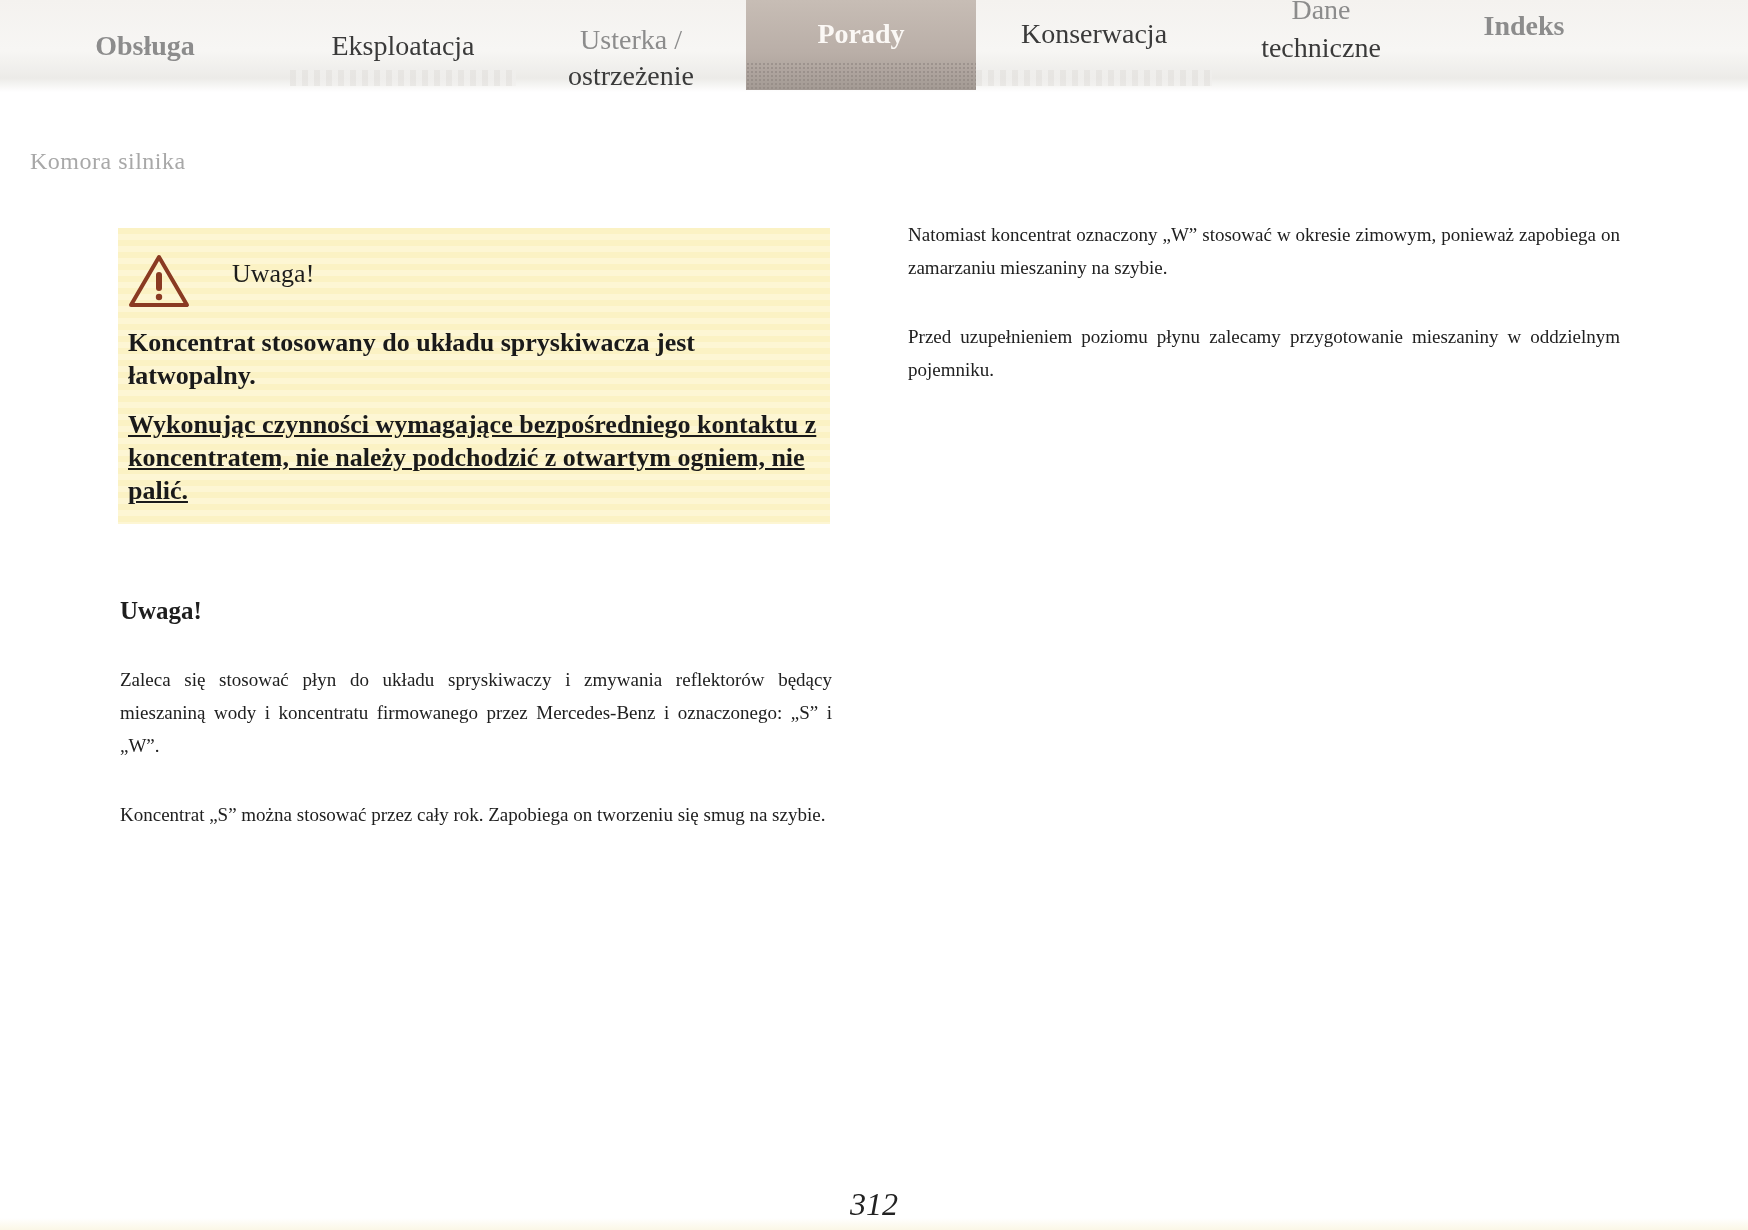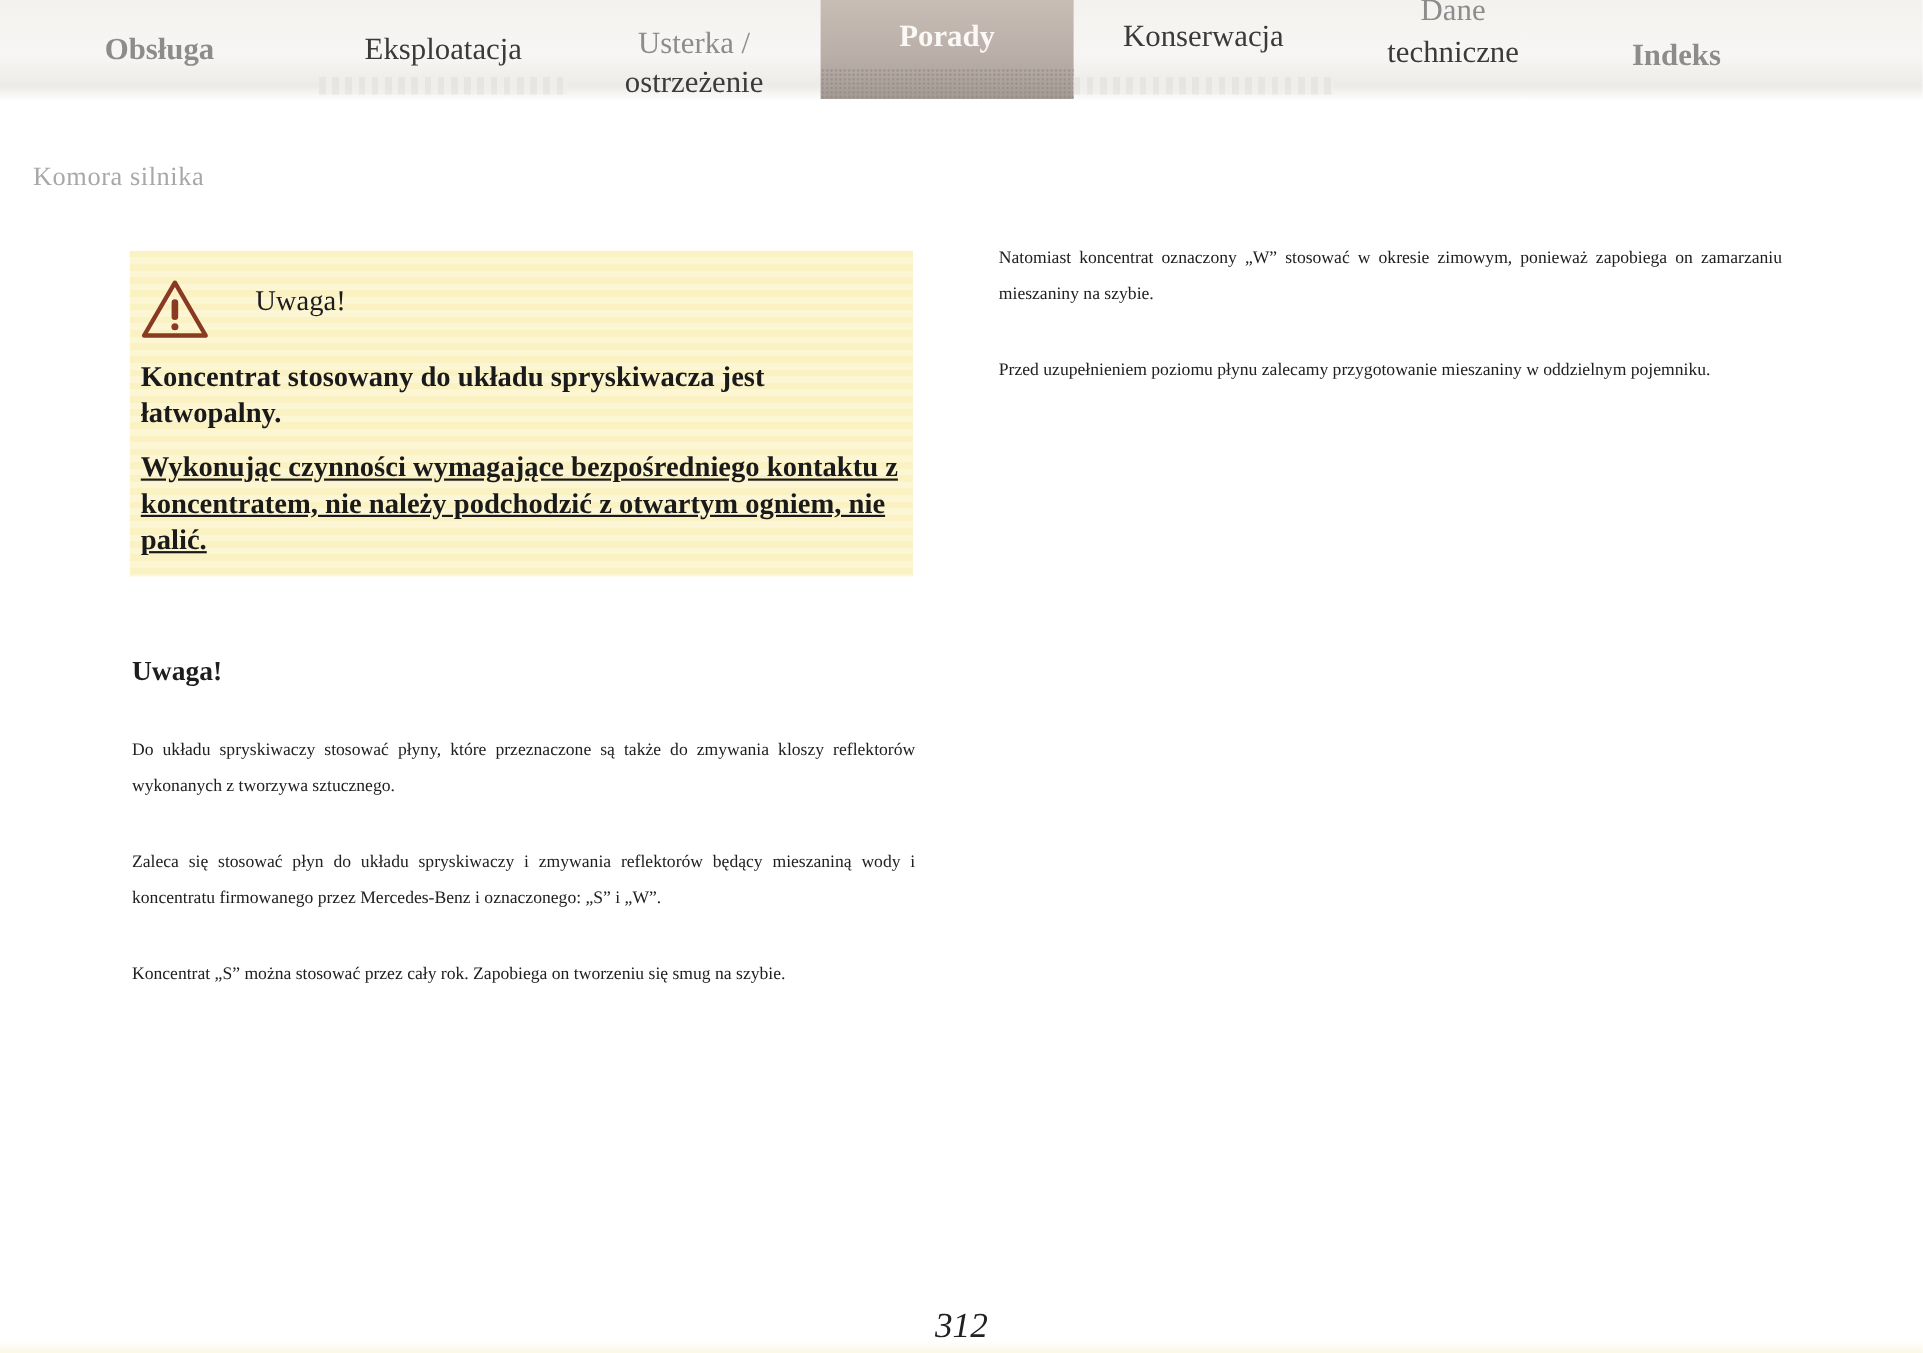--- a/index.html
+++ b/index.html
@@ -58,21 +58,21 @@
     .warning-text {
       font-size: 26px; font-weight: bold; line-height: 33px; color: #1a1a1a;
       margin: 14px 0 0 0;
     }
     .warning-text + .warning-text { margin-top: 16px; text-decoration: underline; }
     .col-left { position: absolute; left: 120px; top: 565px; width: 712px; }
     .col-right { position: absolute; left: 908px; top: 218px; width: 712px; }
     .h-bold { font-size: 25px; font-weight: bold; margin: 0; line-height: 32px; }
     .h-bold.second { margin-top: 30px; }
     .para {
-      font-size: 16px; line-height: 33px; margin: 36px 0 0 0;
+      font-size: 19px; line-height: 33px; margin: 36px 0 0 0;
       text-align: justify; color: #202020;
     }
     .col-right .para:first-child { margin-top: 0; }
     .para.first-left { margin-top: 38px; }
     .page-number {
       position: absolute; left: 0; width: 1748px; top: 1186px; text-align: center;
       font-size: 32px; color: #222; font-style: italic;
     }
     .footer-band {
       position: absolute; left: 0; bottom: 0; width: 1748px; height: 12px;
@@ -98,21 +98,21 @@
   <div class="tab active" style="width:230px; justify-content:flex-start; padding-top:18px; box-sizing:border-box;">
     <span class="line">Porady</span>
   </div>
   <div class="tab sep-bottom" style="width:236px; justify-content:flex-start; padding-top:18px; box-sizing:border-box;">
     <span class="line">Konserwacja</span>
   </div>
   <div class="tab" style="width:218px; justify-content:flex-start;">
     <span class="line" style="color:#8c8c8c; margin-top:-6px;">Dane</span>
     <span class="line" style="margin-top:6px;">techniczne</span>
   </div>
-  <div class="tab dim bold" style="width:188px; justify-content:center; padding-top:10px; box-sizing:border-box;">
+  <div class="tab dim bold" style="width:188px; justify-content:flex-start; padding-top:10px; box-sizing:border-box;">
     <span class="line">Indeks</span>
   </div>
 </nav>
 
 <div class="section-label">Komora silnika</div>
 
 <section class="warning-box">
   <div class="warning-head">
     <span class="warning-icon">
       <svg width="62" height="54" viewBox="0 0 62 54">
@@ -122,21 +122,20 @@
       </svg>
     </span>
     <span class="warning-title">Uwaga!</span>
   </div>
   <p class="warning-text">Koncentrat stosowany do układu spryskiwacza jest łatwopalny.</p>
   <p class="warning-text">Wykonując czynności wymagające bezpośredniego kontaktu z koncentratem, nie należy podchodzić z otwartym ogniem, nie palić.</p>
 </section>
 
 <section class="col-left">
   <h3 class="h-bold second">Uwaga!</h3>
-  <p class="para first-left">Do układu spryskiwaczy stosować płyny, które przeznaczone są także do zmywania kloszy reflektorów wykonanych z tworzywa sztucznego.</p>
   <p class="para">Zaleca się stosować płyn do układu spryskiwaczy i zmywania reflektorów będący mieszaniną wody i koncentratu firmowanego przez Mercedes-Benz i oznaczonego: „S” i „W”.</p>
   <p class="para">Koncentrat „S” można stosować przez cały rok. Zapobiega on tworzeniu się smug na szybie.</p>
 </section>
 
 <section class="col-right">
   <p class="para">Natomiast koncentrat oznaczony „W” stosować w okresie zimowym, ponieważ zapobiega on zamarzaniu mieszaniny na szybie.</p>
   <p class="para">Przed uzupełnieniem poziomu płynu zalecamy przygotowanie mieszaniny w oddzielnym pojemniku.</p>
 </section>
 
 <div class="page-number">312</div>

